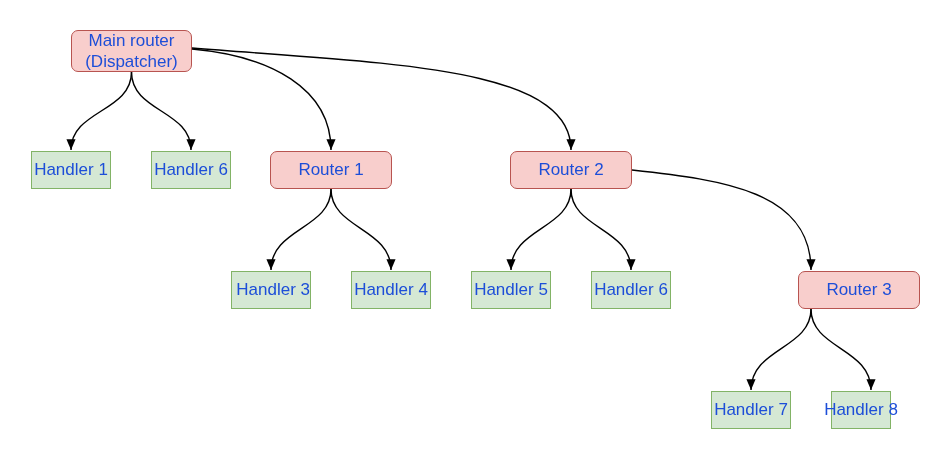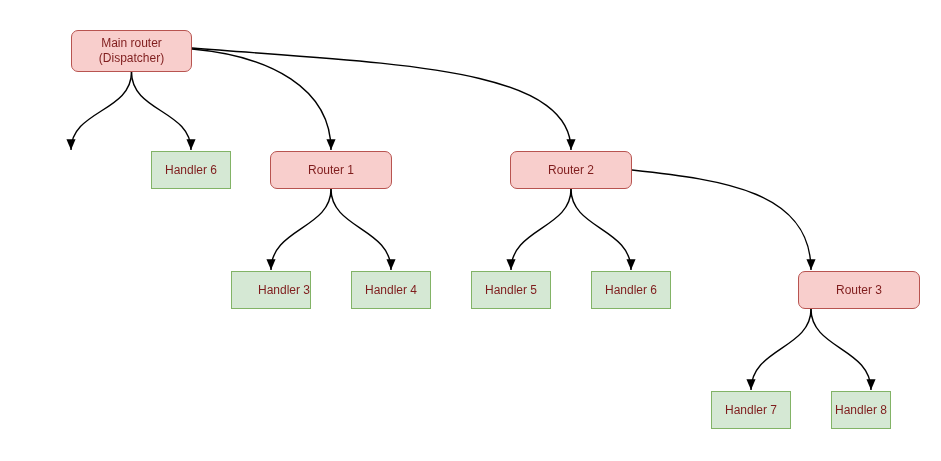--- a/index.html
+++ b/index.html
@@ -26,23 +26,23 @@
     stroke: var(--edge-color, #000000);
     stroke-width: 1.4;
   }
   .node {
     position: absolute;
     box-sizing: border-box;
     display: flex;
     align-items: center;
     justify-content: center;
     text-align: center;
-    font-size: 12px;
+    font-size: 17px;
     line-height: 1.25;
-    color: #7f1d1d;
+    color: #1d4ed8;
     white-space: nowrap;
   }
   .node.router {
     background: var(--router-fill, #f8cecc);
     border: 1.4px solid var(--router-stroke, #b85450);
     border-radius: 7px;
   }
   .node.handler {
     background: var(--handler-fill, #d5e8d4);
     border: 1.4px solid var(--handler-stroke, #82b366);
@@ -68,20 +68,25 @@
       <path d="M 571,189 C 571,229 511,228 511,270" class="edge" marker-end="url(#arrow)"></path>
       <path d="M 571,189 C 571,229 631,228 631,270" class="edge" marker-end="url(#arrow)"></path>
       <path d="M 632,170 C 725,180 811,192 811,270" class="edge" marker-end="url(#arrow)"></path>
       <path d="M 811,309 C 811,349 751,348 751,390" class="edge" marker-end="url(#arrow)"></path>
       <path d="M 811,309 C 811,349 871,348 871,390" class="edge" marker-end="url(#arrow)"></path>
     </svg>
 <div class="node router" style="left: 71px; top: 30px; width: 121px; height: 42px;">
       <div>
         <div>Main router</div>
         <div>(Dispatcher)</div>
+      </div>
+    </div>
+    <div class="node handler" style="left: 31px; top: 151px; width: 80px; height: 38px;">
+      <div>
+        <div>Handler 1</div>
       </div>
     </div>
     <div class="node handler" style="left: 151px; top: 151px; width: 80px; height: 38px;">
       <div>
         <div>Handler 6</div>
       </div>
     </div>
     <div class="node router" style="left: 270px; top: 151px; width: 122px; height: 38px;">
       <div>
         <div>Router 1</div>

